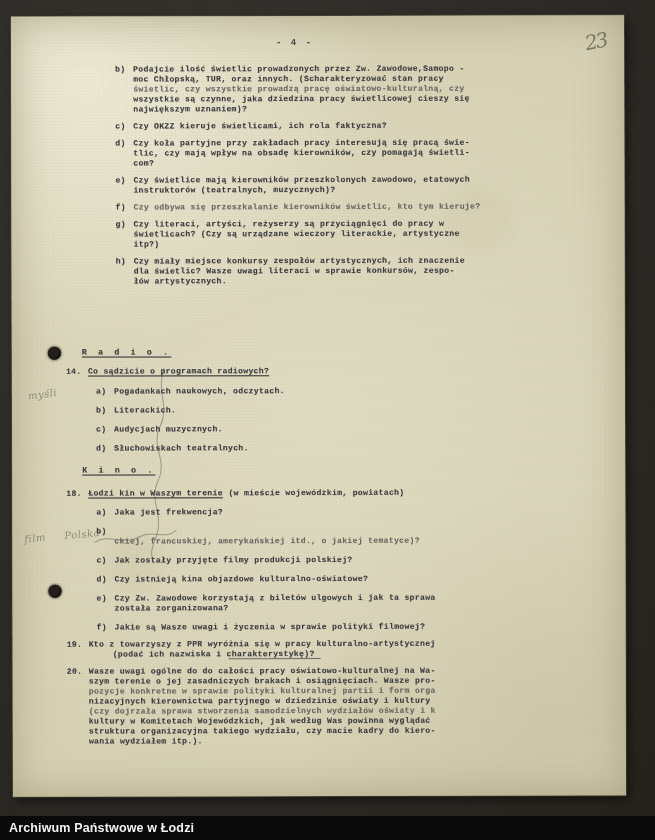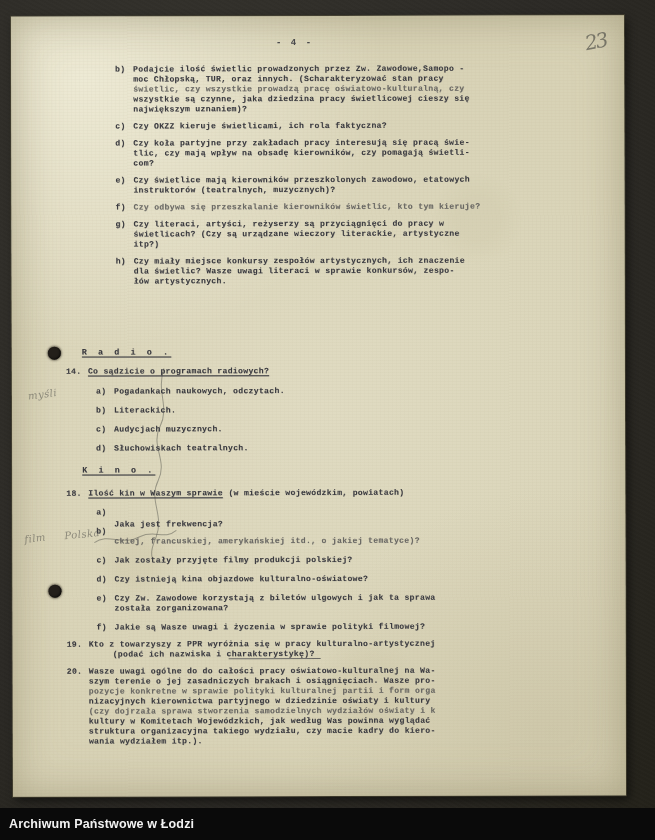--- a/index.html
+++ b/index.html
@@ -145,21 +145,21 @@
     transform: rotate(-11deg);
     letter-spacing: -2px;
   }
 
   
   #footer-bar {
     position: absolute;
     left: 0;
     right: 0;
     bottom: 0;
-    height: 32px;
+    height: 24px;
     background: #0a0a0a;
     display: flex;
     align-items: center;
     padding-left: 9px;
     box-sizing: border-box;
   }
   #footer-bar span {
     color: #f2f2f2;
     font-family: "Liberation Sans", sans-serif;
     font-size: 12.5px;
@@ -236,25 +236,25 @@
     <div class="typed" style="left:102px; top:370px;">Pogadankach naukowych, odczytach.</div>
     <div class="typed" style="left:84px; top:389px;">b)</div>
     <div class="typed" style="left:102px; top:389px;">Literackich.</div>
     <div class="typed" style="left:84px; top:408px;">c)</div>
     <div class="typed" style="left:102px; top:408px;">Audycjach muzycznych.</div>
     <div class="typed" style="left:84px; top:427px;">d)</div>
     <div class="typed" style="left:102px; top:427px;">Słuchowiskach teatralnych.</div>
 
     <div class="typed section-head" style="left:70px; top:449px;text-decoration:underline;">K i n o .</div>
     <div class="typed" style="left:54px; top:472px;">18.</div>
-    <div class="typed ul" style="left:76px; top:472px;">Ilość kin w Waszym sprawie</div>
+    <div class="typed ul" style="left:76px; top:472px;">Łodzi kin w Waszym terenie</div>
     <div class="typed" style="left:211px; top:472px;"> (w mieście wojewódzkim, powiatach)</div>
 
     <div class="typed" style="left:84px; top:491px;">a)</div>
-    <div class="typed" style="left:102px; top:491px;margin-top:12px;">Jaka jest frekwencja?</div>
+    <div class="typed" style="left:102px; top:491px;">Jaka jest frekwencja?</div>
 
     <div class="typed" style="left:84px; top:510px;">b)</div>
     <div class="typed faint" style="left:102px; top:520px;">ckiej, francuskiej, amerykańskiej itd., o jakiej tematyce)?</div>
 
     <div class="typed" style="left:84px; top:539px;">c)</div>
     <div class="typed" style="left:102px; top:539px;">Jak zostały przyjęte filmy produkcji polskiej?</div>
 
     <div class="typed" style="left:84px; top:558px;">d)</div>
     <div class="typed" style="left:102px; top:558px;">Czy istnieją kina objazdowe kulturalno-oświatowe?</div>
 

